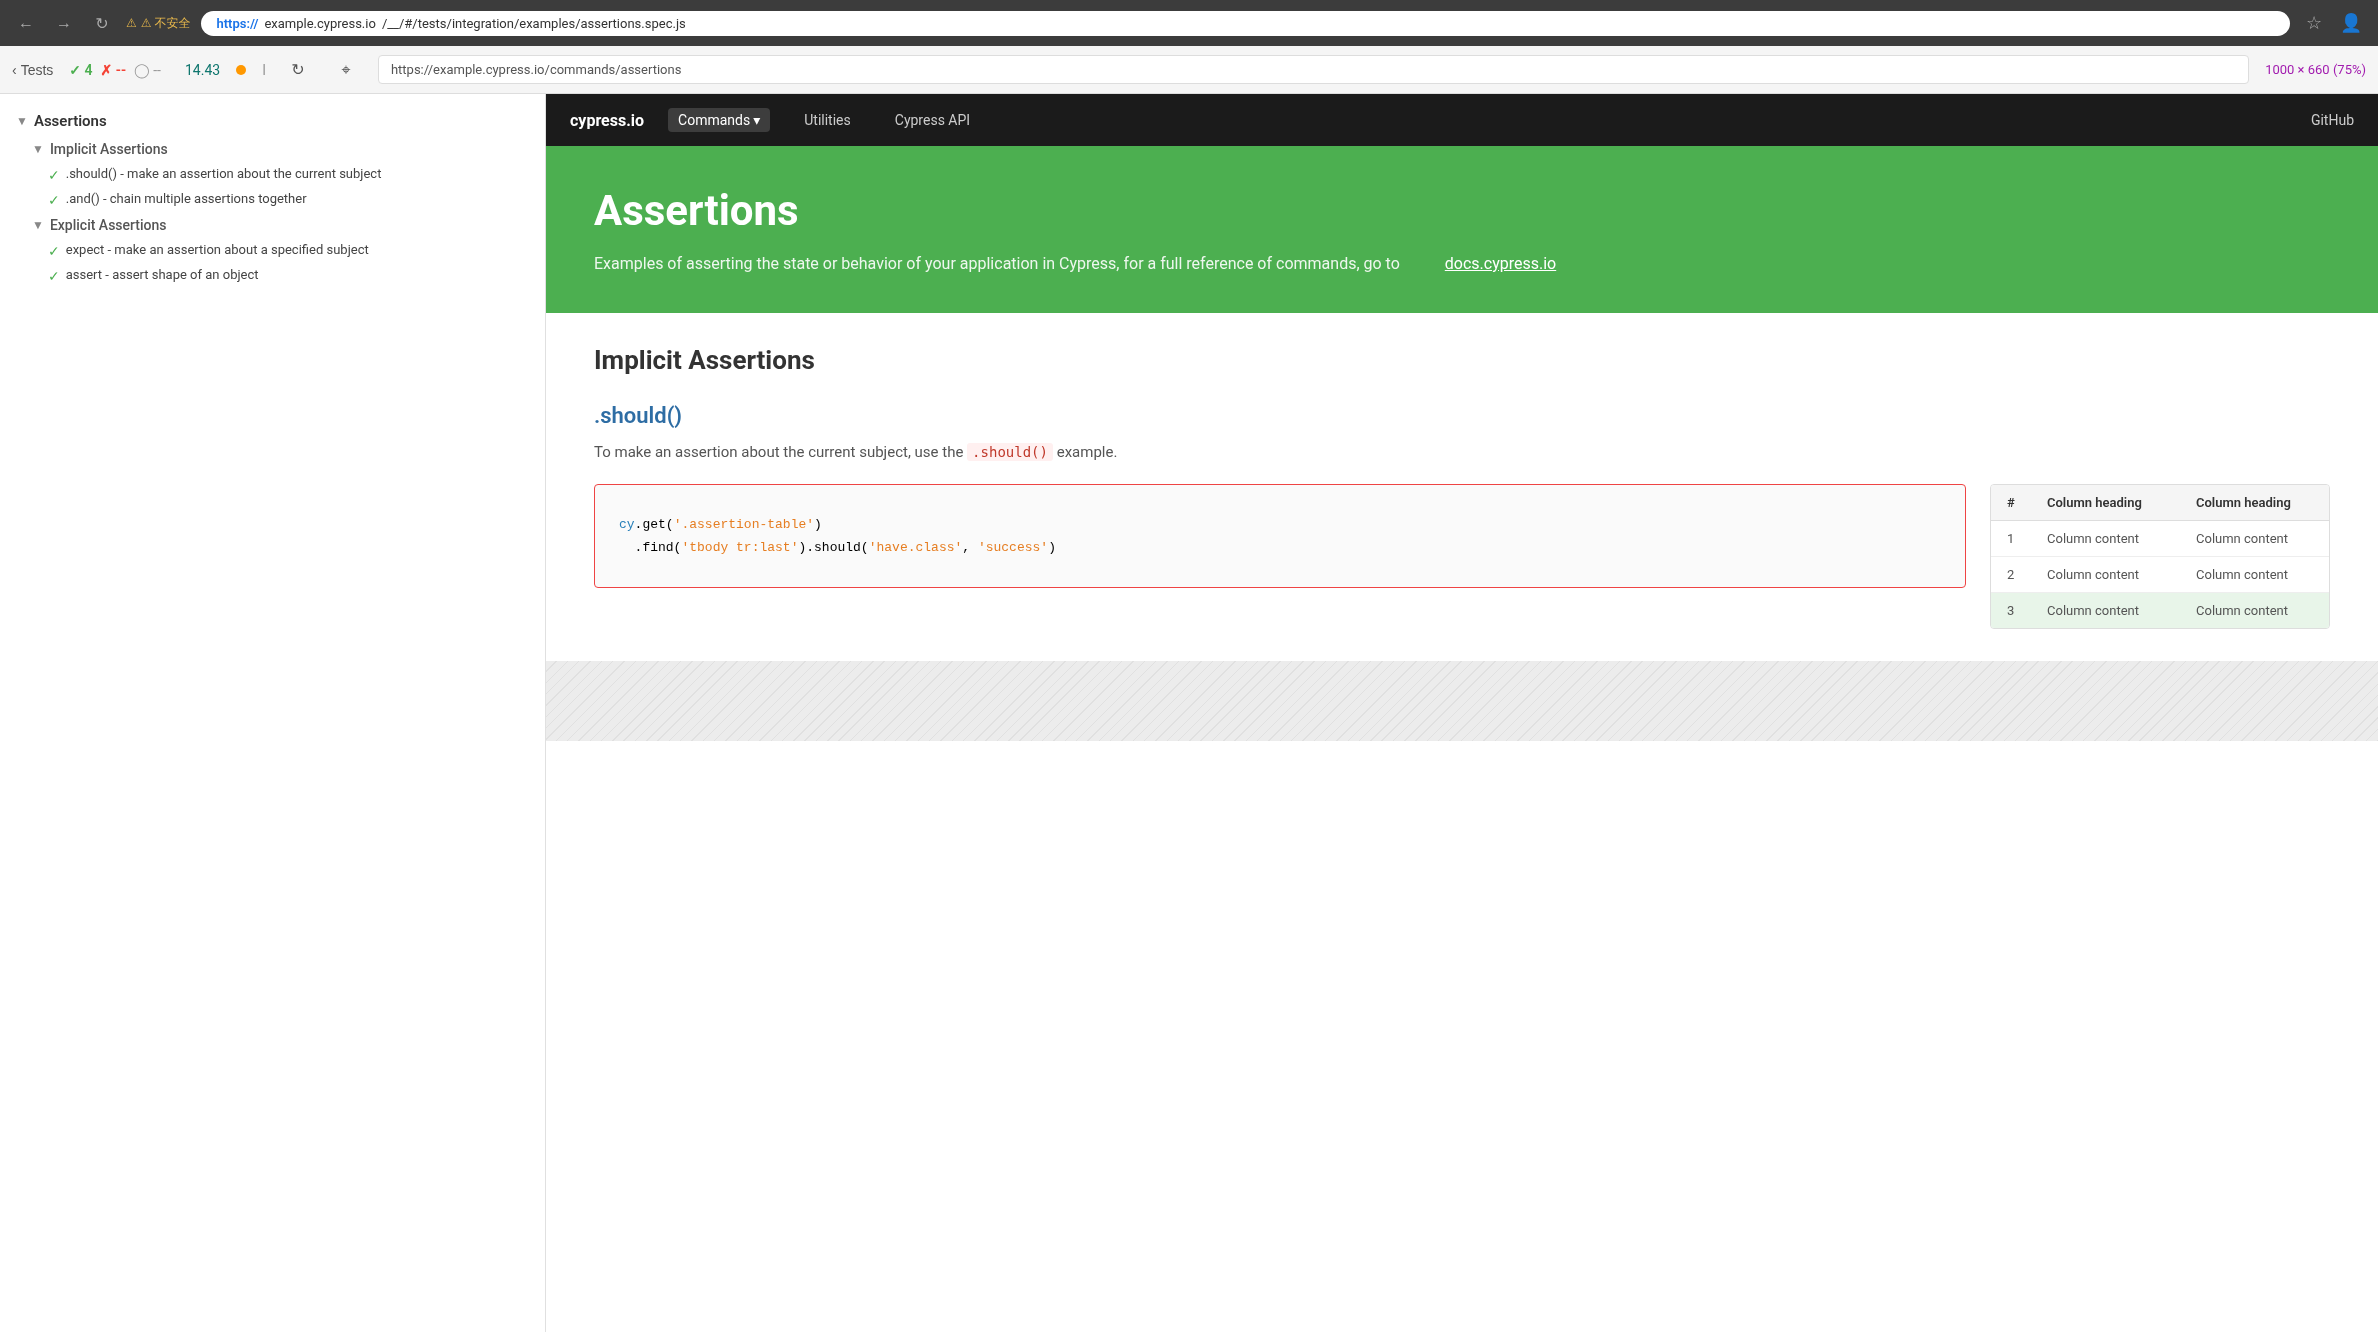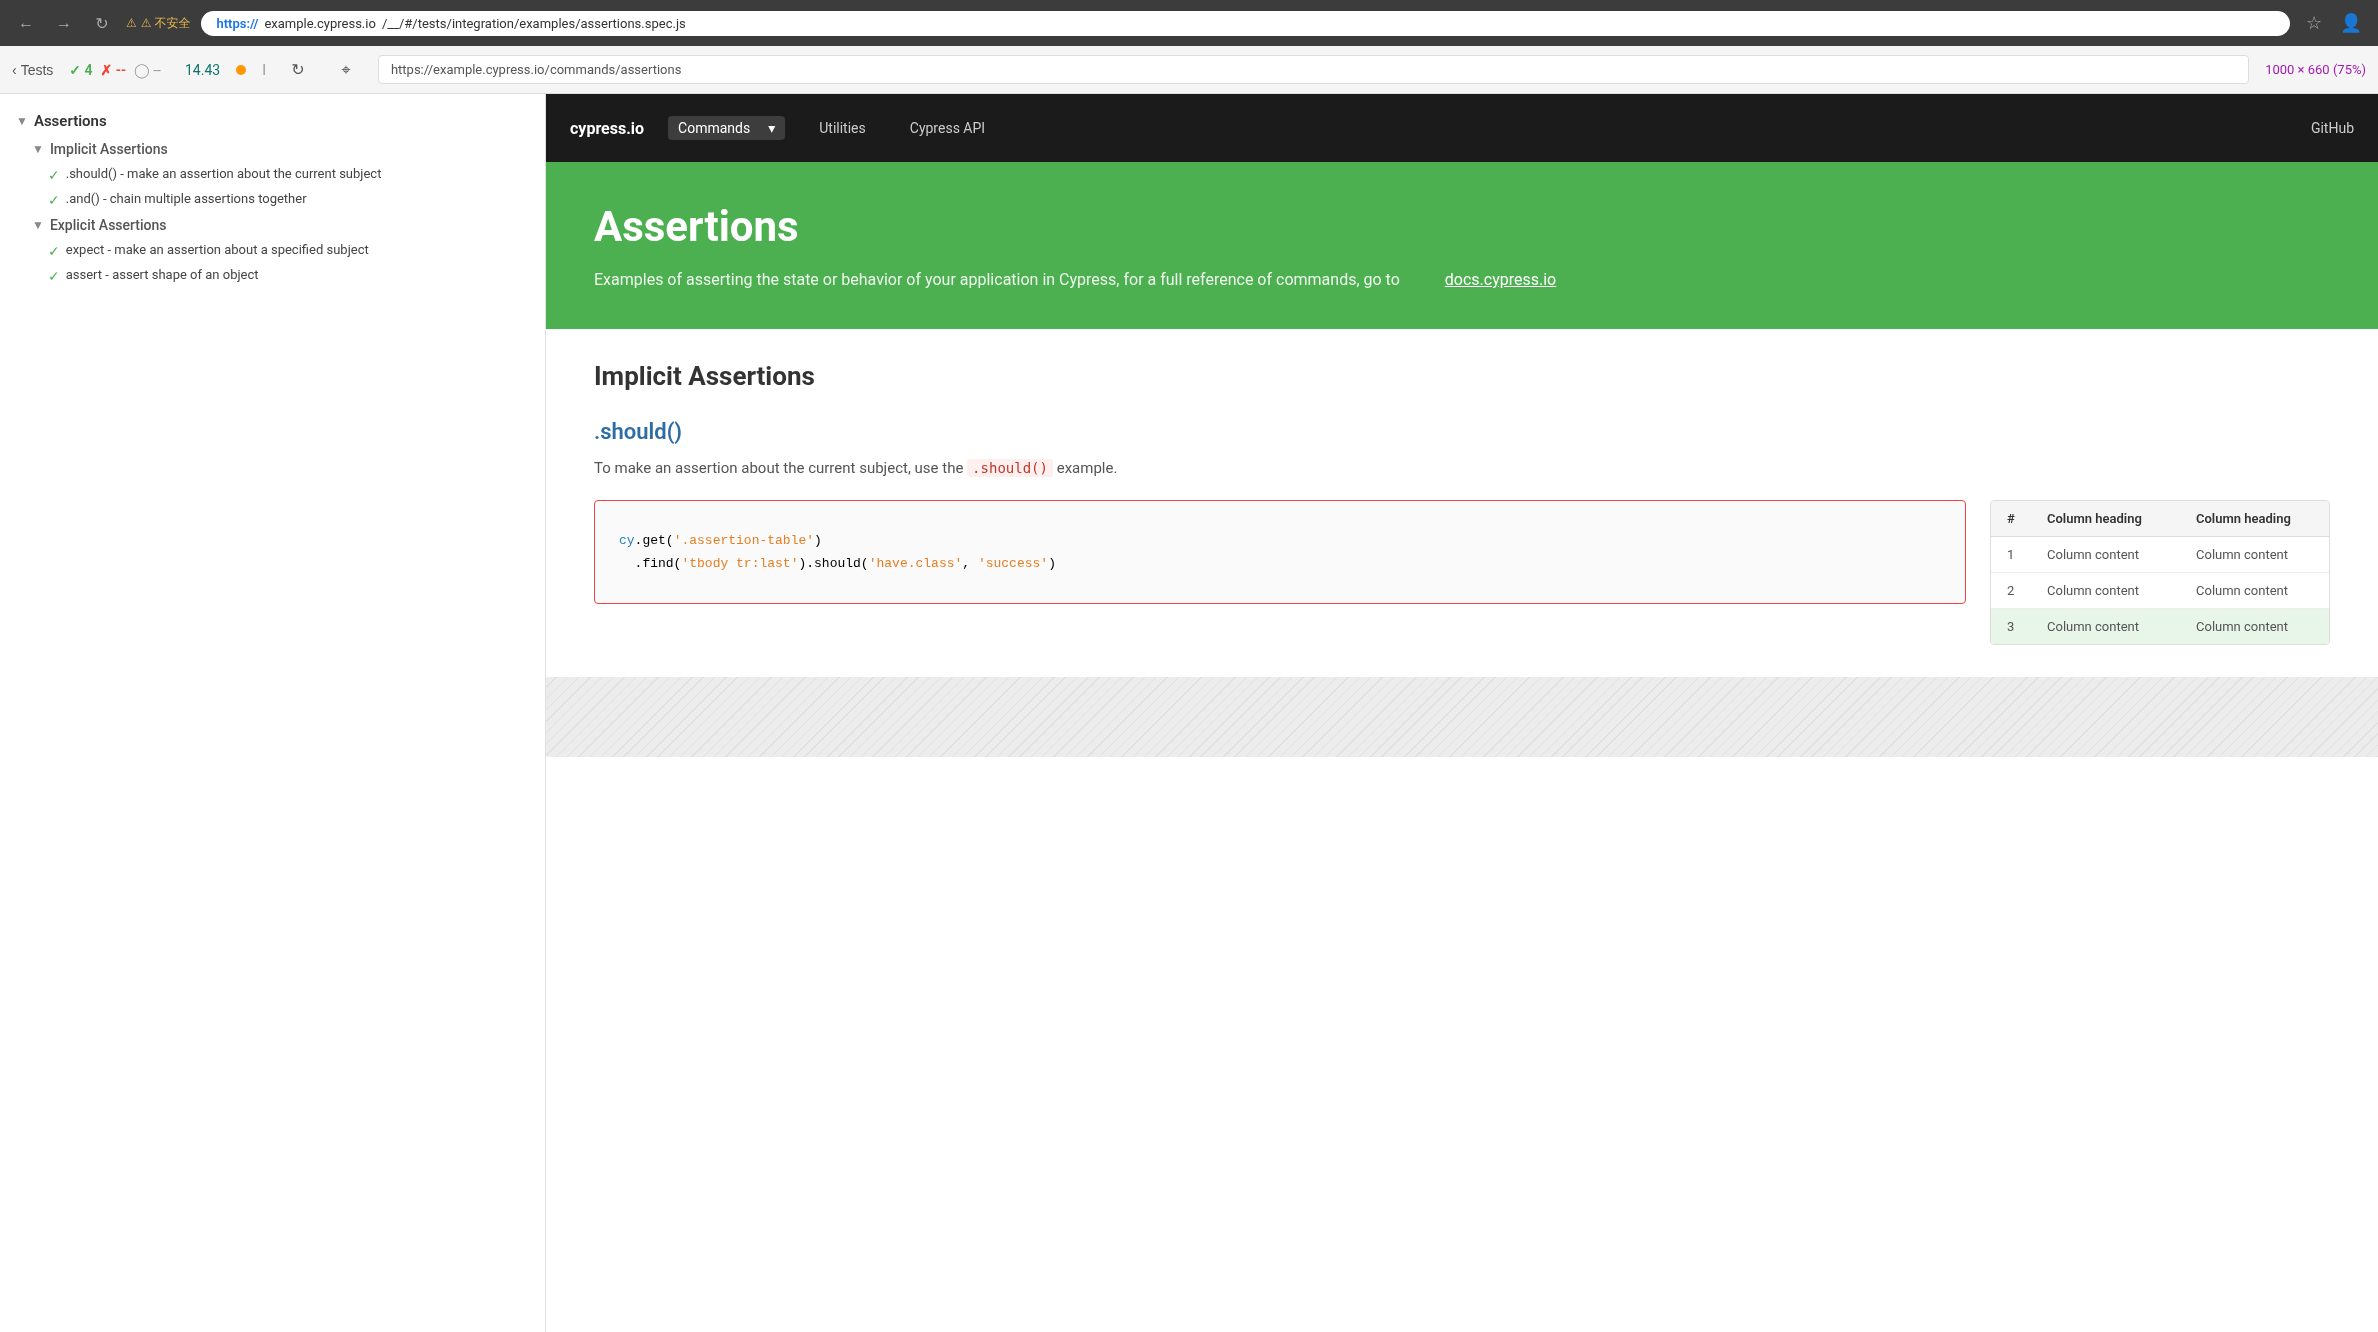--- a/index.html
+++ b/index.html
@@ -150,21 +150,21 @@
     
     .right-panel {
       flex: 1;
       overflow-y: auto;
       background: #fff;
     }
 
     
     .site-navbar {
       background: #1b1b1b;
-      height: 68px;
+      height: 52px;
       display: flex;
       align-items: center;
       padding: 0 24px;
       gap: 24px;
     }
     .site-logo {
       color: #fff;
       font-weight: 700;
       font-size: 16px;
     }
@@ -173,21 +173,21 @@
       font-size: 14px;
       cursor: pointer;
       padding: 4px 10px;
       border-radius: 4px;
     }
     .nav-item.active {
       background: #3d3d3d;
       color: #fff;
     }
     .nav-item-commands {
-      display: flex; gap: 18px;
+      display: flex; gap: 3px;
     }
     .nav-spacer { flex: 1; }
     .nav-github { color: #ccc; font-size: 14px; cursor: pointer; }
 
     
     .hero {
       background: #4caf50;
       padding: 40px 48px 36px;
     }
     .hero-title {

